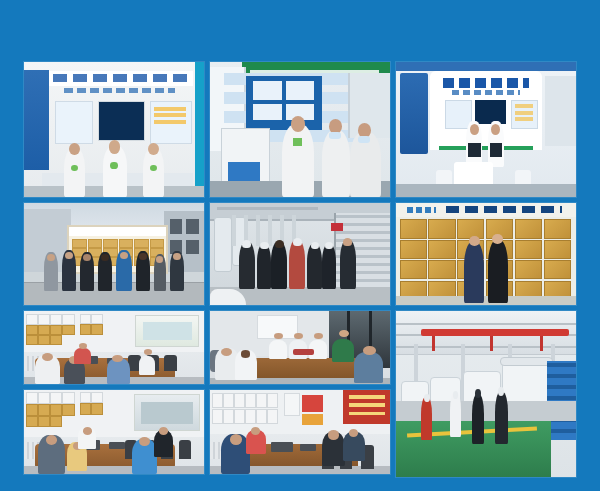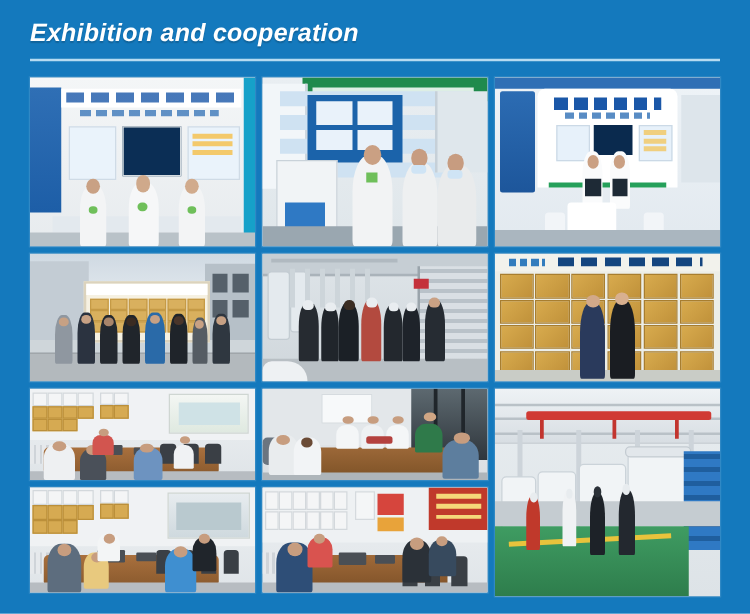--- a/index.html
+++ b/index.html
@@ -197,24 +197,20 @@
   .p11 .greenflr { position:absolute; left:0; right:14%; bottom:0; height:34%;
                    background:linear-gradient(#3f9c62,#2e7d4c); }
   .p11 .yellow   { position:absolute; left:6%; bottom:26%; right:22%; height:2.5%; background:#e8c33c; transform:rotate(-3deg); }
   .p11 .greyflr  { position:absolute; left:0; right:0; bottom:34%; height:12%; background:#c5ccd1; }
 </style>
 </head>
 <body>
 
 <div id="page" style="background: rgb(20, 121, 189);">
 
-  <div id="header">
-    <div id="page-title" style="color: rgb(255, 255, 255);">Exhibition and cooperation</div>
-    <div id="title-rule" style="background: rgb(191, 224, 243);"></div>
-  </div>
 
   <div id="gallery">
 
     <div class="photo p1" style="left:0px; top:0px; width:180px; height:135px;">
       <div class="scene">
         <div class="wall"></div>
         <div class="sidewall"></div>
         <div class="sidewall2"></div>
         <div class="hdrband"></div>
         <div class="hdrtext"></div>

